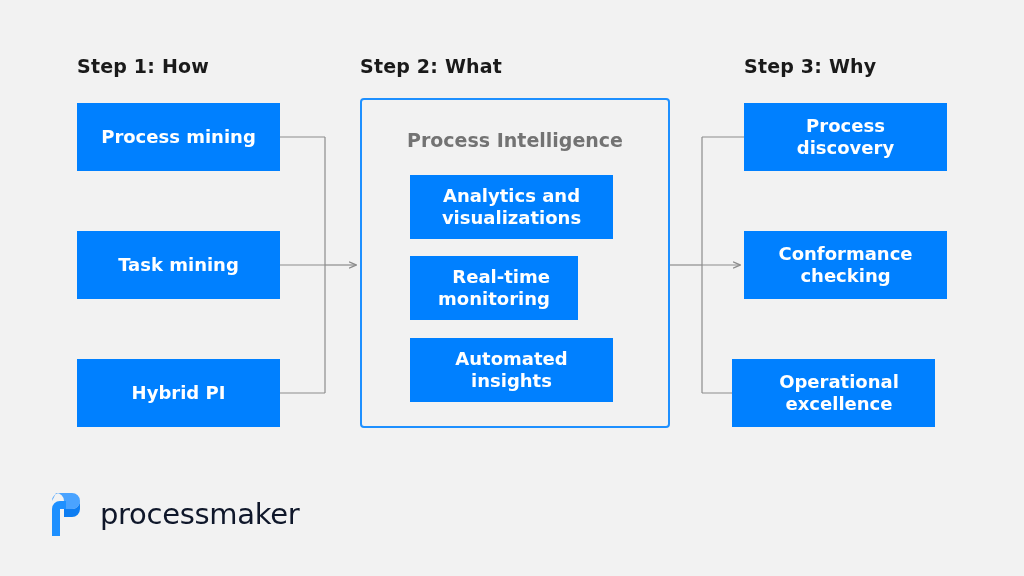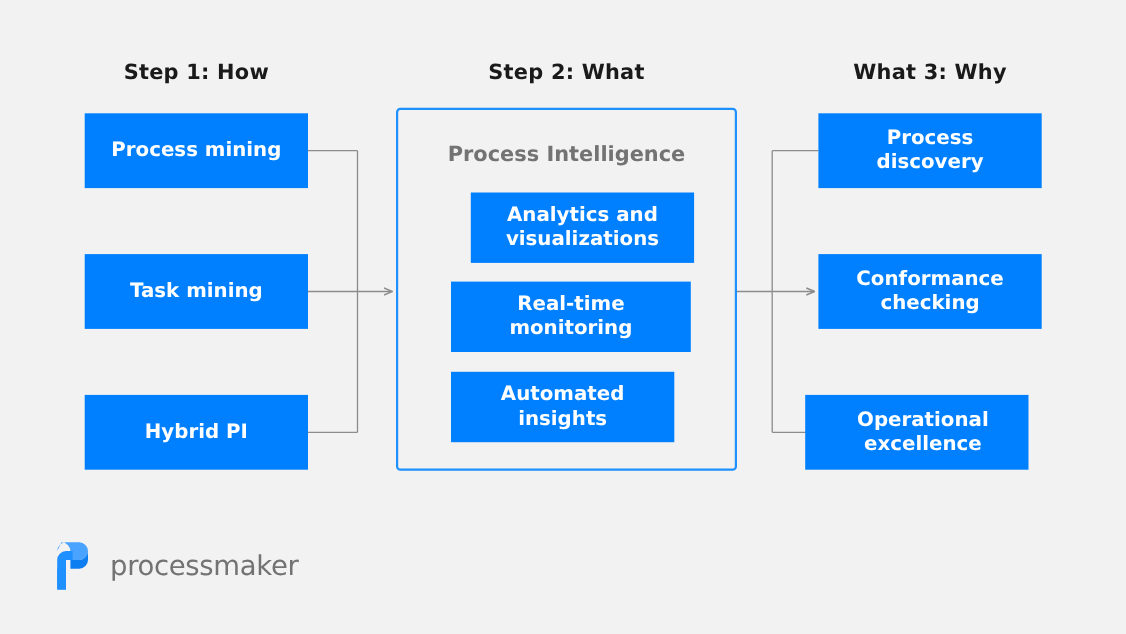--- a/index.html
+++ b/index.html
@@ -19,21 +19,21 @@
     height: 576px;
   }
 
   
   .col-title {
     position: absolute;
     font-size: 19px;
     font-weight: bold;
     color: #1a1a1a;
     letter-spacing: 0.2px;
-    text-align: center;
+    text-align: left;
     white-space: nowrap;
   }
   #title-step1 { left: 77px;  top: 55px; width: 203px; }
   #title-step2 { left: 360px; top: 55px; width: 310px; }
   #title-step3 { left: 744px; top: 55px; width: 203px; }
 
   
   .box {
     position: absolute;
     background: #0080ff;
@@ -76,22 +76,22 @@
     position: absolute;
     left: 360px;
     top: 129px;
     width: 310px;
     text-align: center;
     font-size: 19px;
     font-weight: bold;
     color: #737373;
     white-space: nowrap;
   }
-  #box-analytics   { left: 428px; top: 175px; width: 203px; height: 64px; }
-  #box-realtime    { left: 410px; top: 256px; width: 218px; height: 64px; }
+  #box-analytics   { left: 410px; top: 175px; width: 203px; height: 64px; }
+  #box-realtime    { left: 410px; top: 256px; width: 168px; height: 64px; text-align: right; }
   #box-automated   { left: 410px; top: 338px; width: 203px; height: 64px; text-align: center; }
 
   
   #connectors {
     position: absolute;
     left: 0;
     top: 0;
     width: 1024px;
     height: 576px;
   }
@@ -100,23 +100,23 @@
   #logo {
     position: absolute;
     left: 48px;
     top: 492px;
     display: flex;
     align-items: center;
     gap: 10px;
   }
   #logo-mark { width: 42px; height: 45px; display: block; }
   #logo-text {
-    font-size: 25px;
+    font-size: 29px;
     font-weight: normal;
-    color: #737373;
+    color: #0f172a;
     letter-spacing: -0.3px;
     line-height: 1;
   }
 </style>
 </head>
 <body>
 
 <div class="canvas">
 
   <svg id="connectors" viewBox="0 0 1024 576" xmlns="http://www.w3.org/2000/svg">
@@ -172,21 +172,21 @@
       <span>monitoring</span>
     </span>
   </div>
   <div class="box" id="box-automated">
     <span>
       <span>Automated</span>
       <span>insights</span>
     </span>
   </div>
 
-  <div class="col-title" id="title-step3">What 3: Why</div>
+  <div class="col-title" id="title-step3">Step 3: Why</div>
 
   <div class="box" id="box-conformance-checking">
     <span>
       <span>Conformance</span>
       <span>checking</span>
     </span>
   </div>
   <div class="box" id="box-process-discovery">
     <span>
       <span>Process</span>

